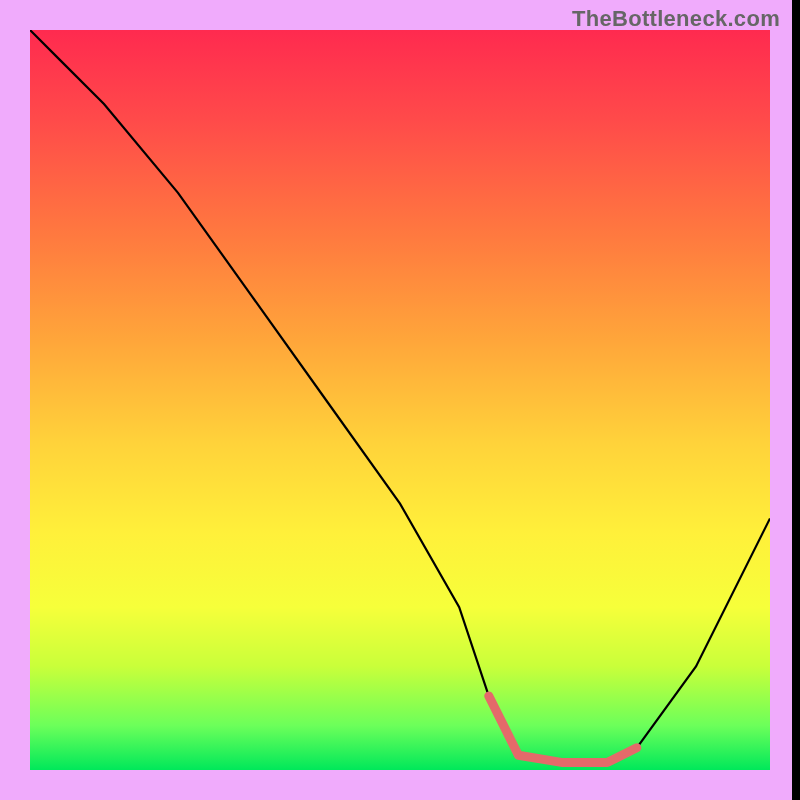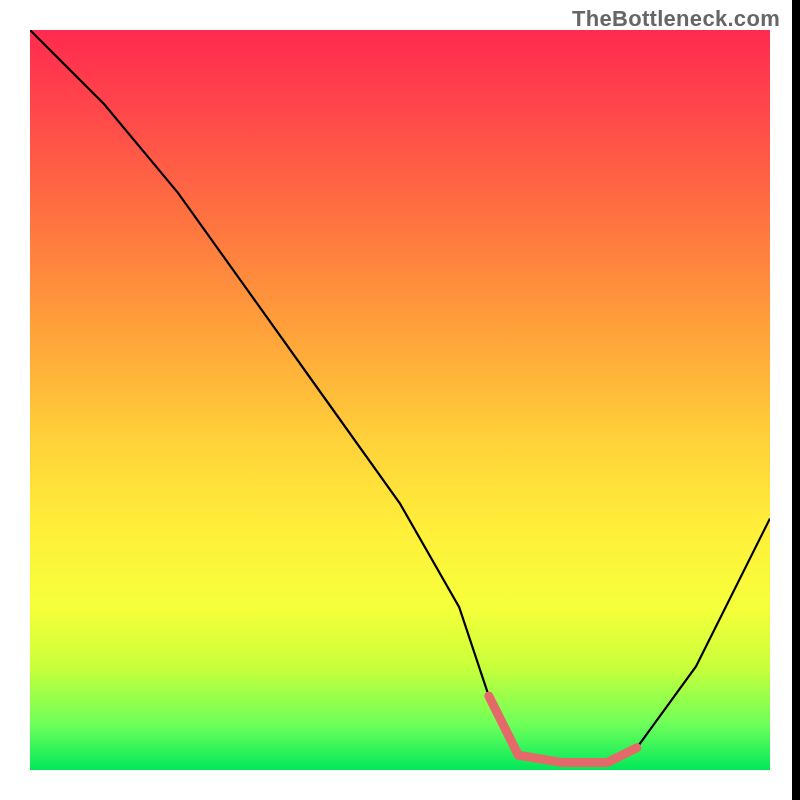--- a/index.html
+++ b/index.html
@@ -8,21 +8,21 @@
     width: 800px;
     height: 800px;
     background: #000;
     font-family: Arial, Helvetica, sans-serif;
     overflow: hidden;
   }
   .frame {
     position: relative;
     width: 792px;
     height: 800px;
-    background: #ffffff;
+    background: #f0abfc;
   }
   .watermark {
     position: absolute;
     top: 6px;
     right: 12px;
     color: #666;
     font-size: 22px;
     font-weight: 600;
     letter-spacing: 0.3px;
     z-index: 4;

